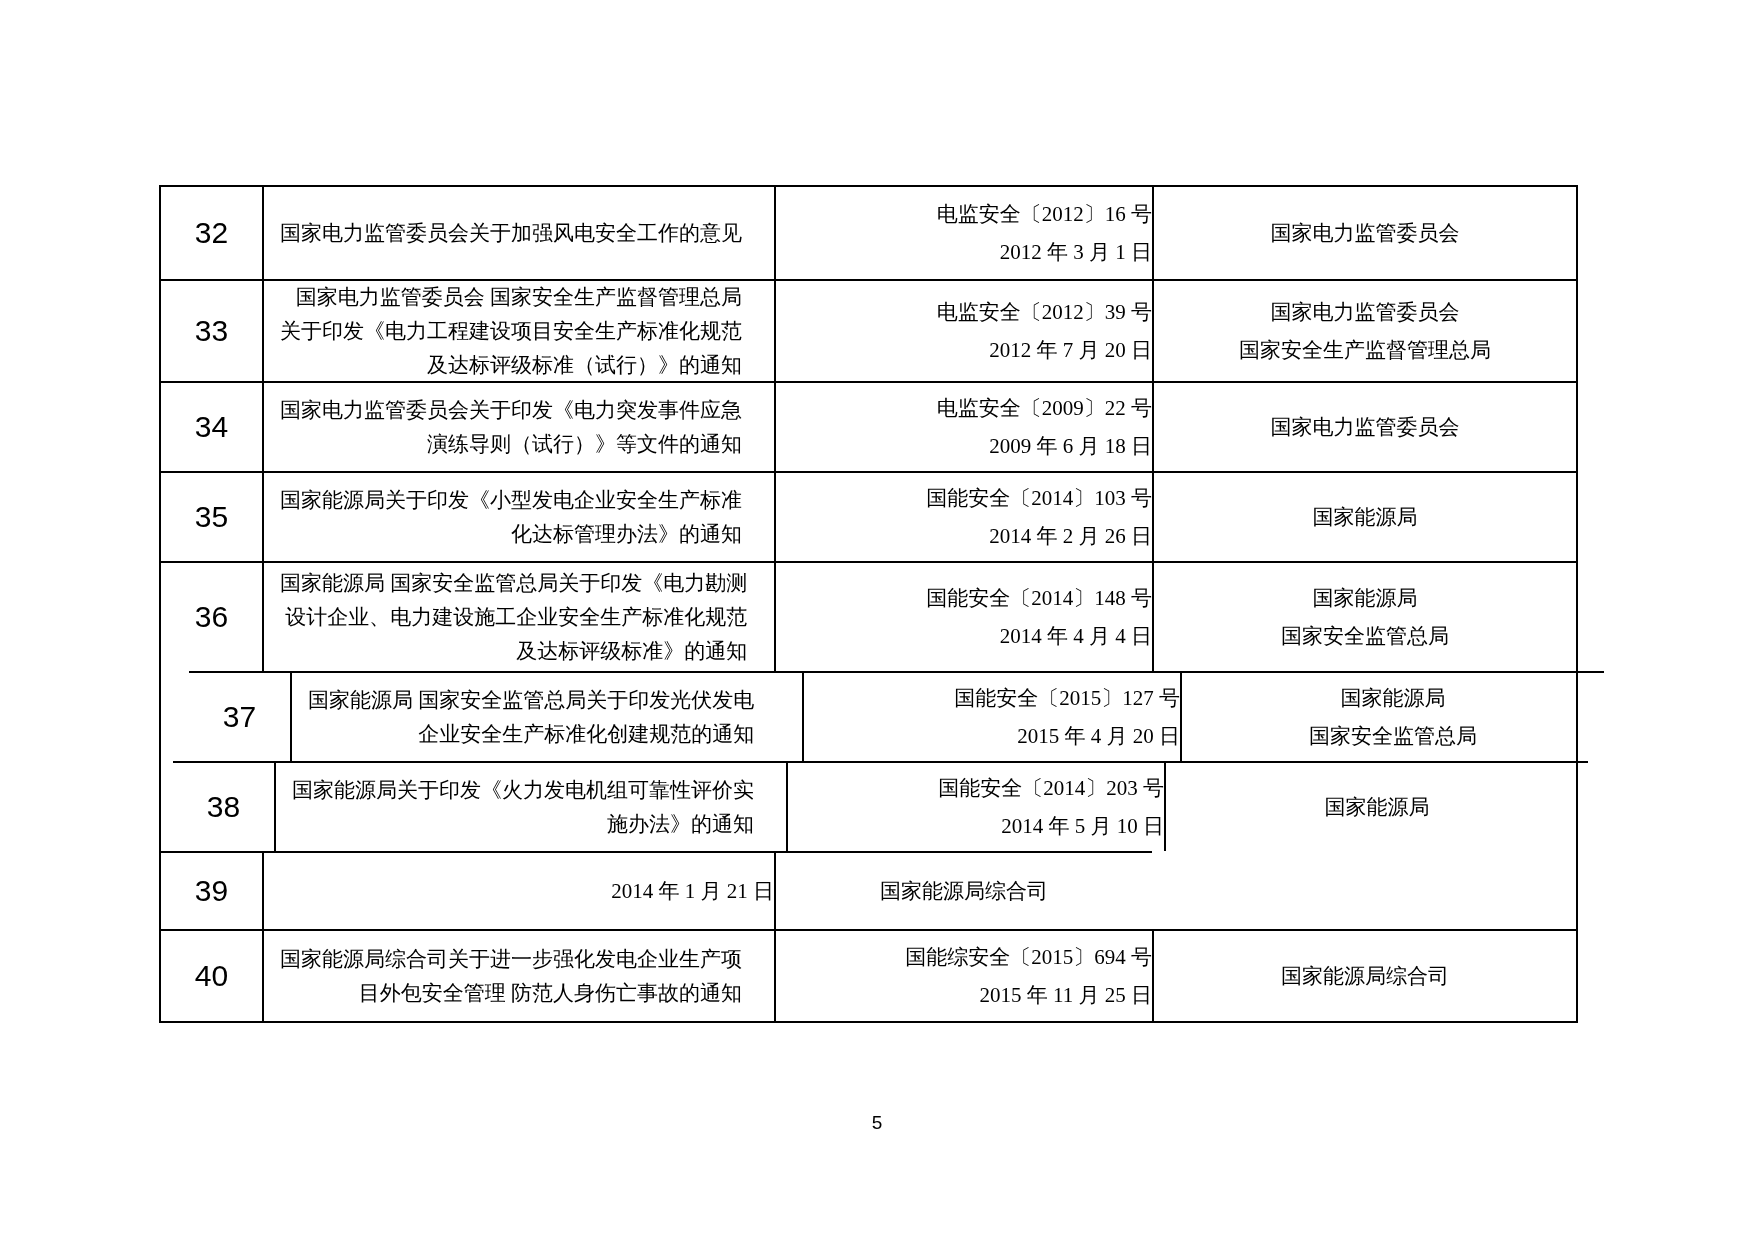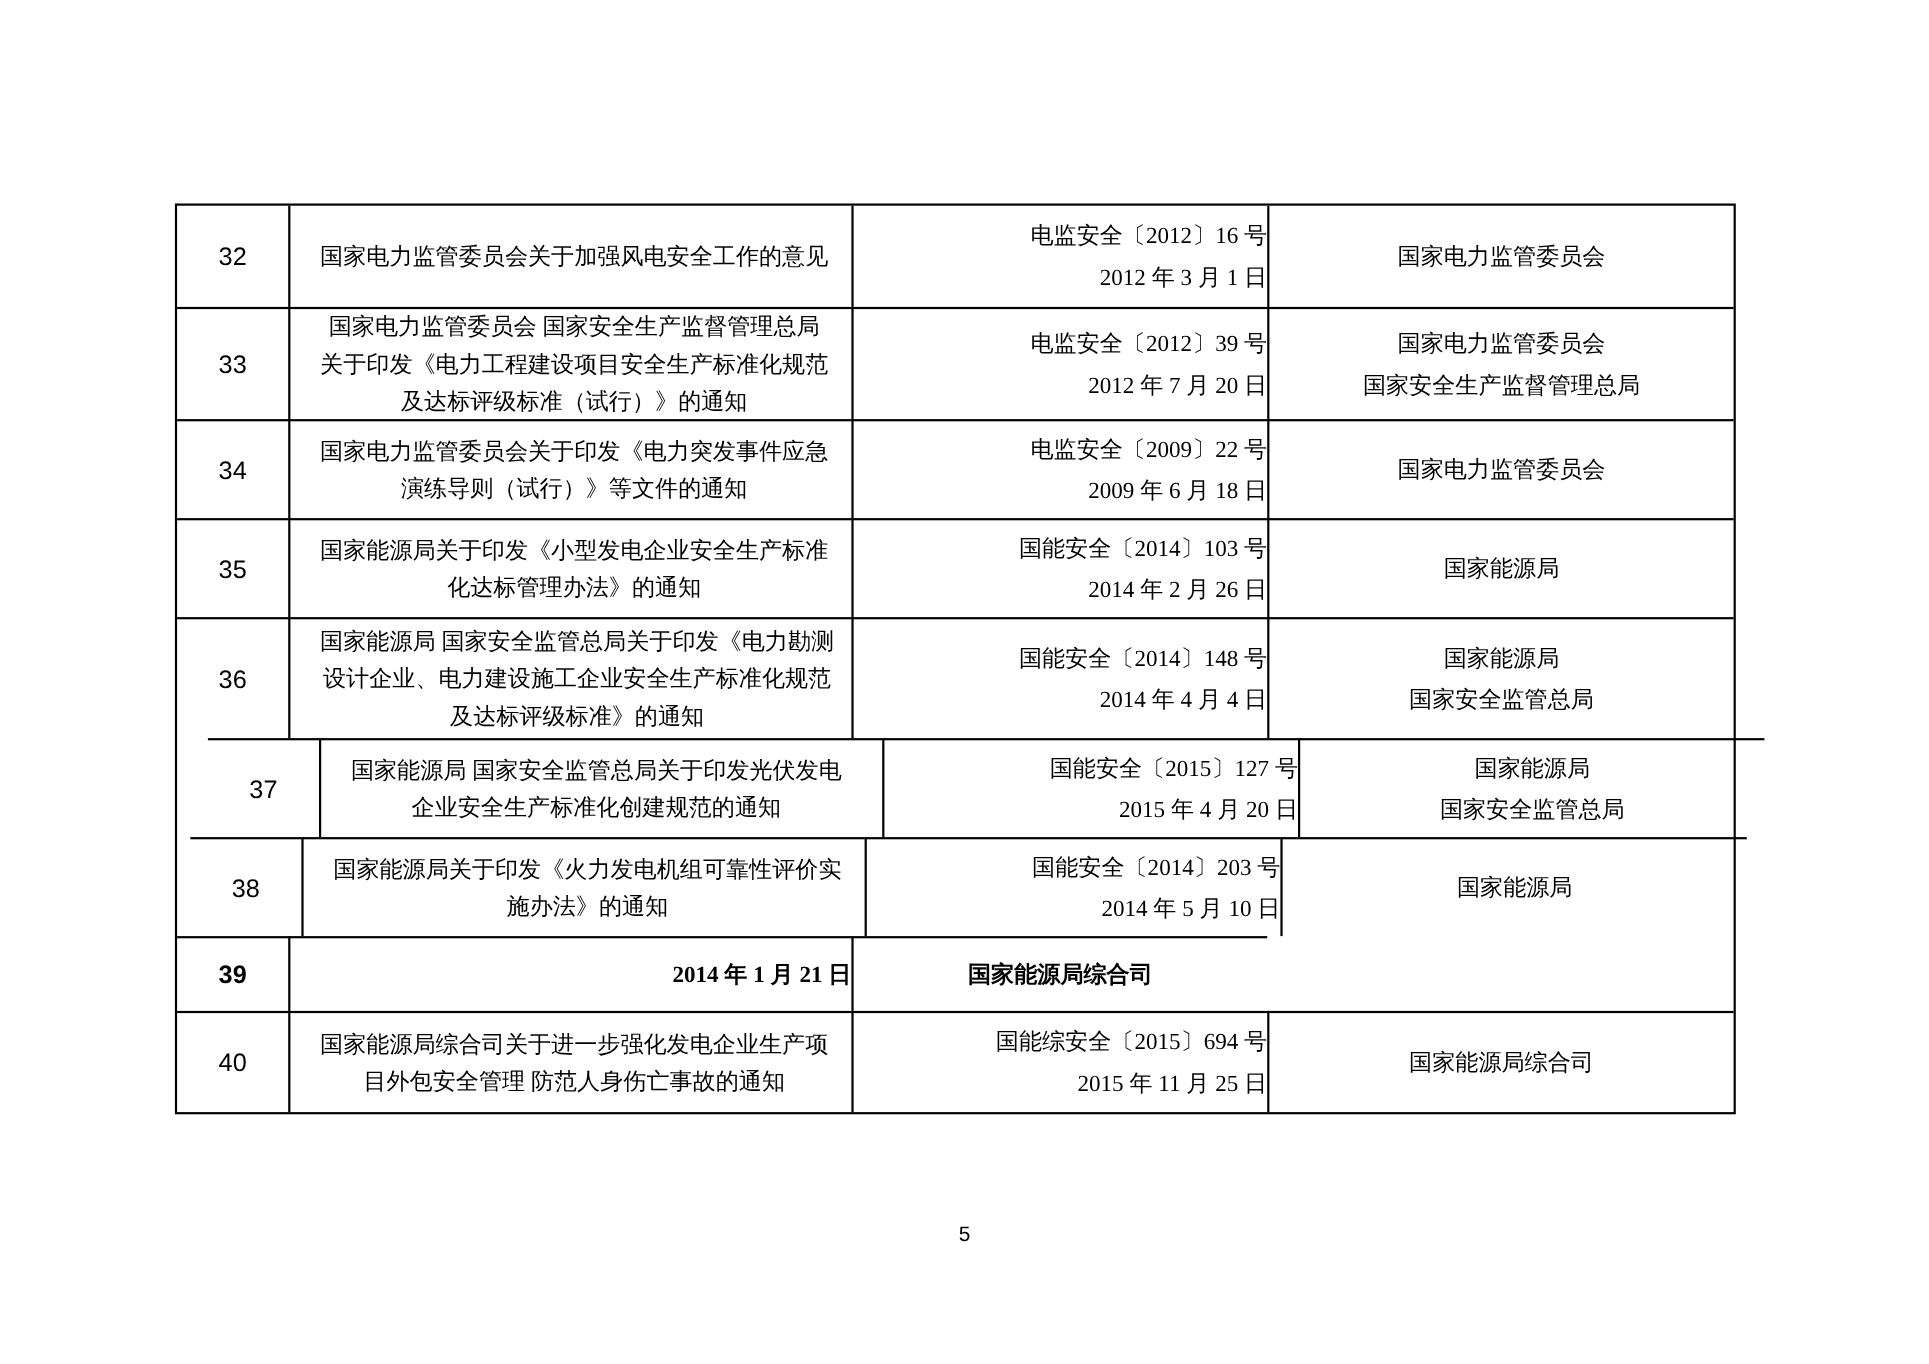--- a/index.html
+++ b/index.html
@@ -39,26 +39,26 @@
     justify-content: center;
     font-size: 21px;
     overflow: hidden;
   }
   .cell + .cell {
     border-left: 2px solid #000000;
   }
   .c-no {
     align-items: center;
     font-family: "Liberation Sans", "DejaVu Sans", sans-serif;
-    font-size: 23px;
+    font-size: 30px;
   }
   .c-title {
     align-items: flex-start;
-    text-align: center;
-    padding: 0 8px 0 27px;
+    text-align: right;
+    padding: 0 8px 0 16px;
     line-height: 34px;
     white-space: pre-line;
   }
   .c-doc {
     align-items: flex-end;
     text-align: center;
     line-height: 38px;
   }
   .c-issuer {
     align-items: center;
@@ -151,21 +151,21 @@
       <div class="row" style="height: 90px; margin-left: 12px;">
     <div class="cell c-no">38</div>
     <div class="cell c-title">国家能源局关于印发《火力发电机组可靠性评价实
 施办法》的通知</div>
     <div class="cell c-doc">
       <div class="line">国能安全〔2014〕203 号</div>
       <div class="line">2014 年 5 月 10 日</div>
     </div>
     <div class="cell c-issuer">国家能源局</div>
   </div>
-      <div class="row" style="height: 68px; font-weight: bold;">
+      <div class="row" style="height: 78px;">
     <div class="cell c-no">39</div>
     <div class="cell c-doc">
       <div class="line">2014 年 1 月 21 日</div>
     </div>
     <div class="cell c-issuer">国家能源局综合司</div>
   </div>
       <div class="row" style="height: 92px;">
     <div class="cell c-no">40</div>
     <div class="cell c-title">国家能源局综合司关于进一步强化发电企业生产项
 目外包安全管理 防范人身伤亡事故的通知</div>

